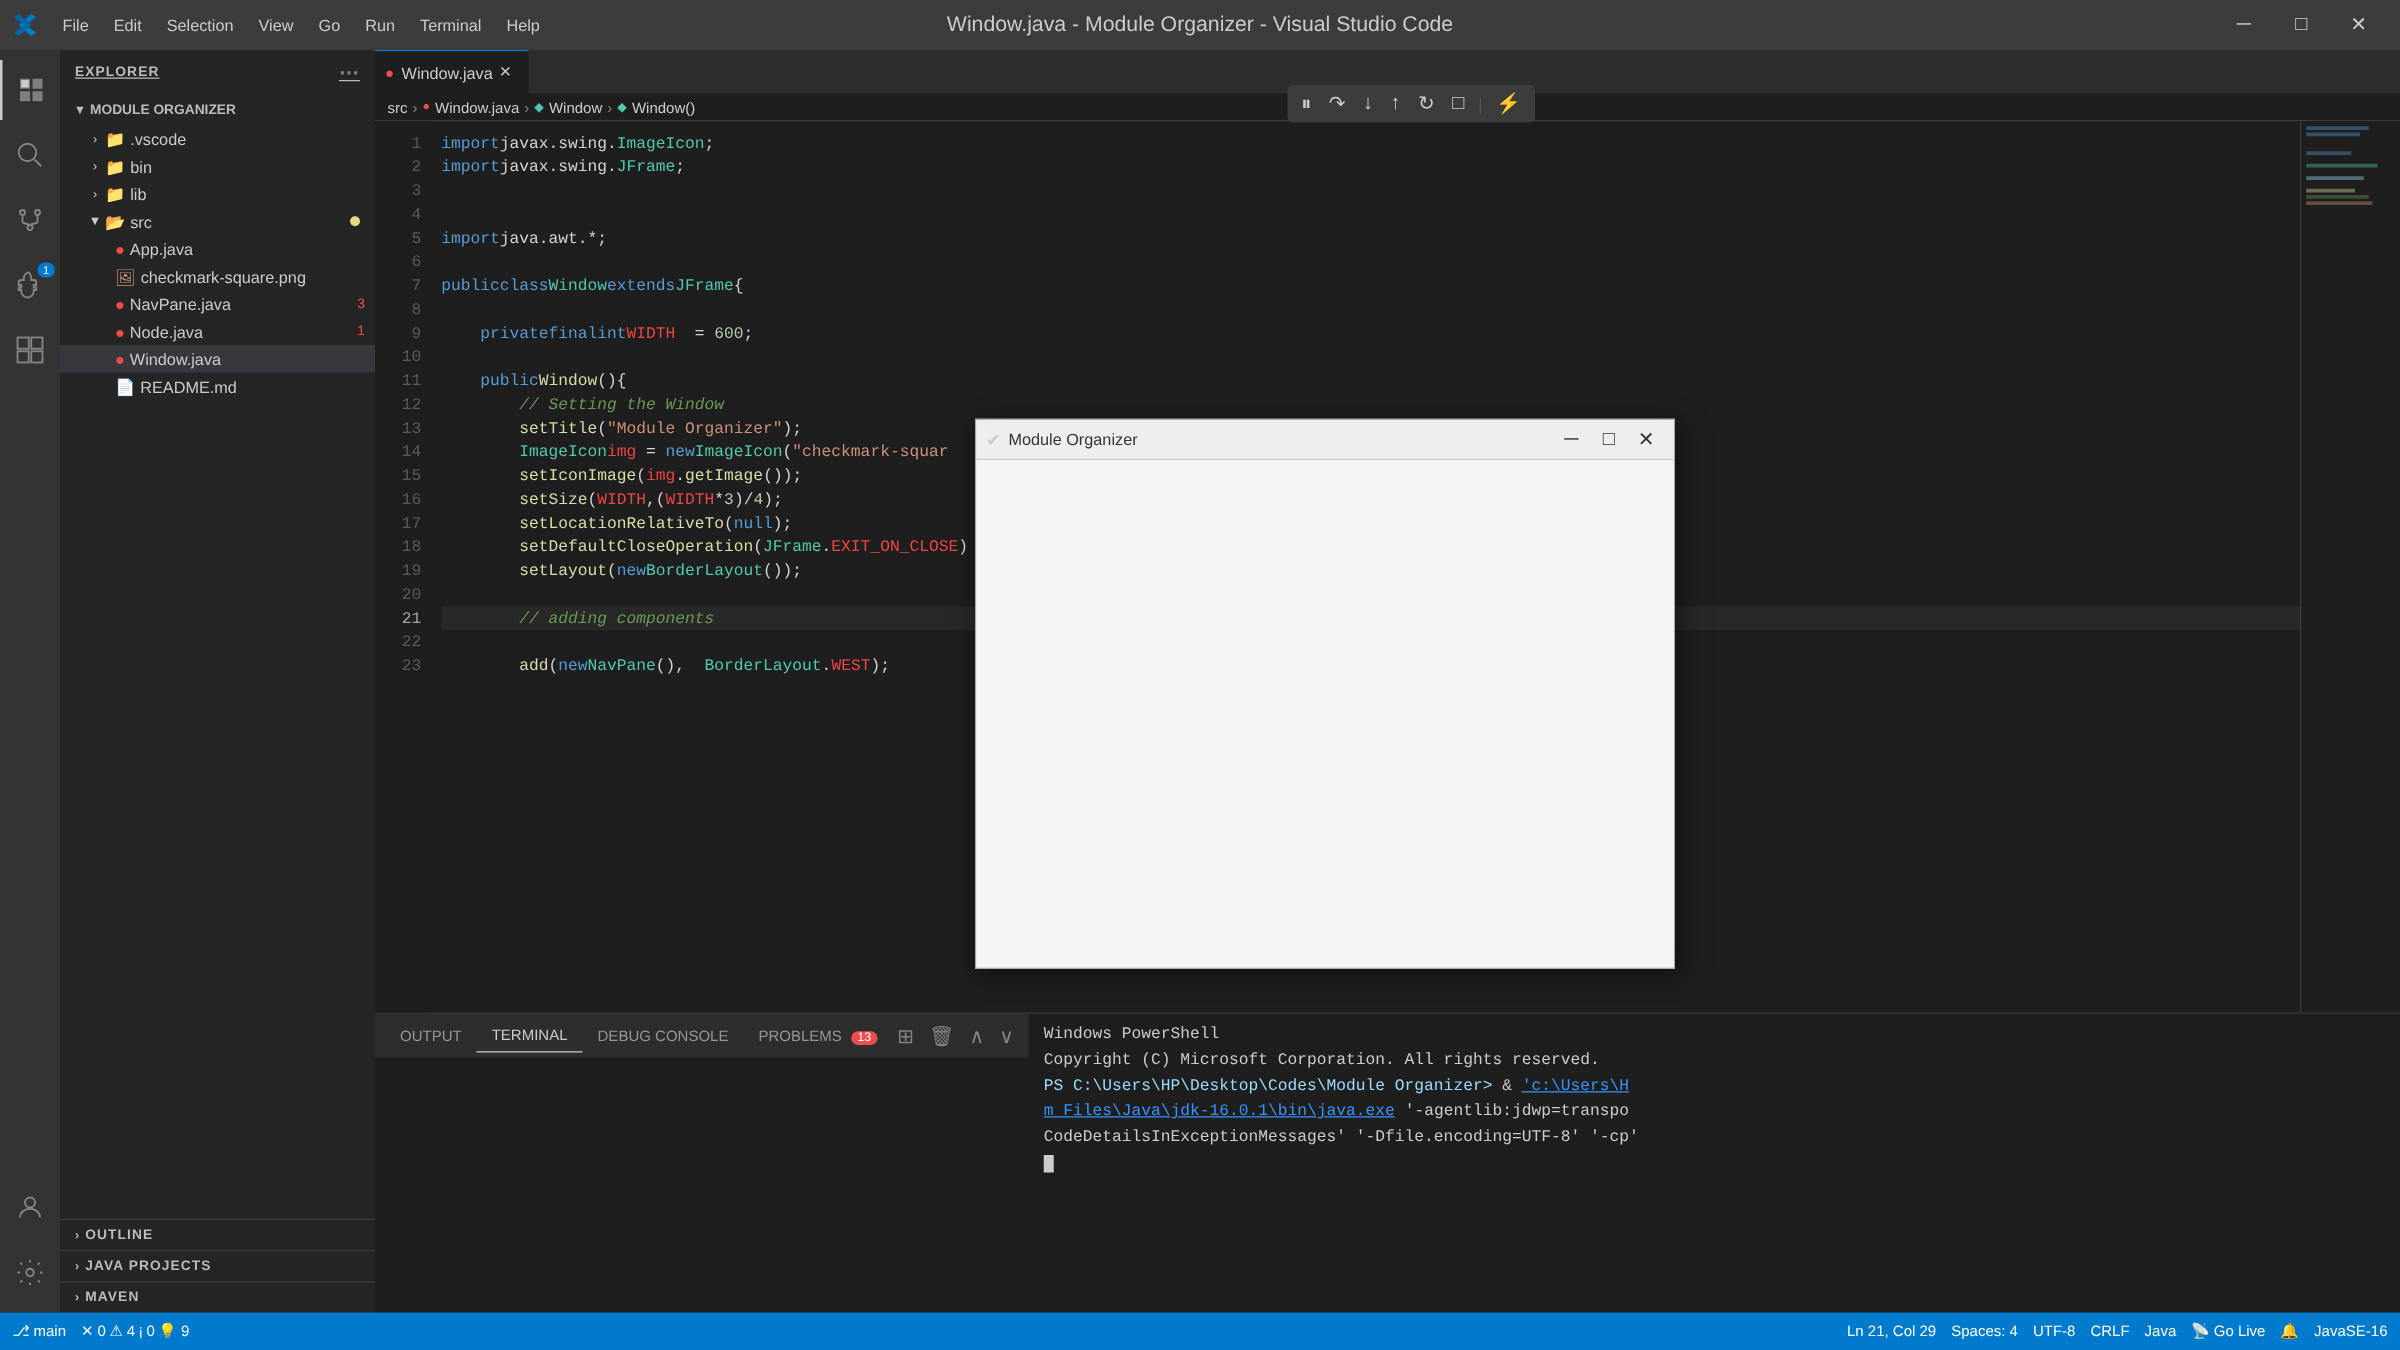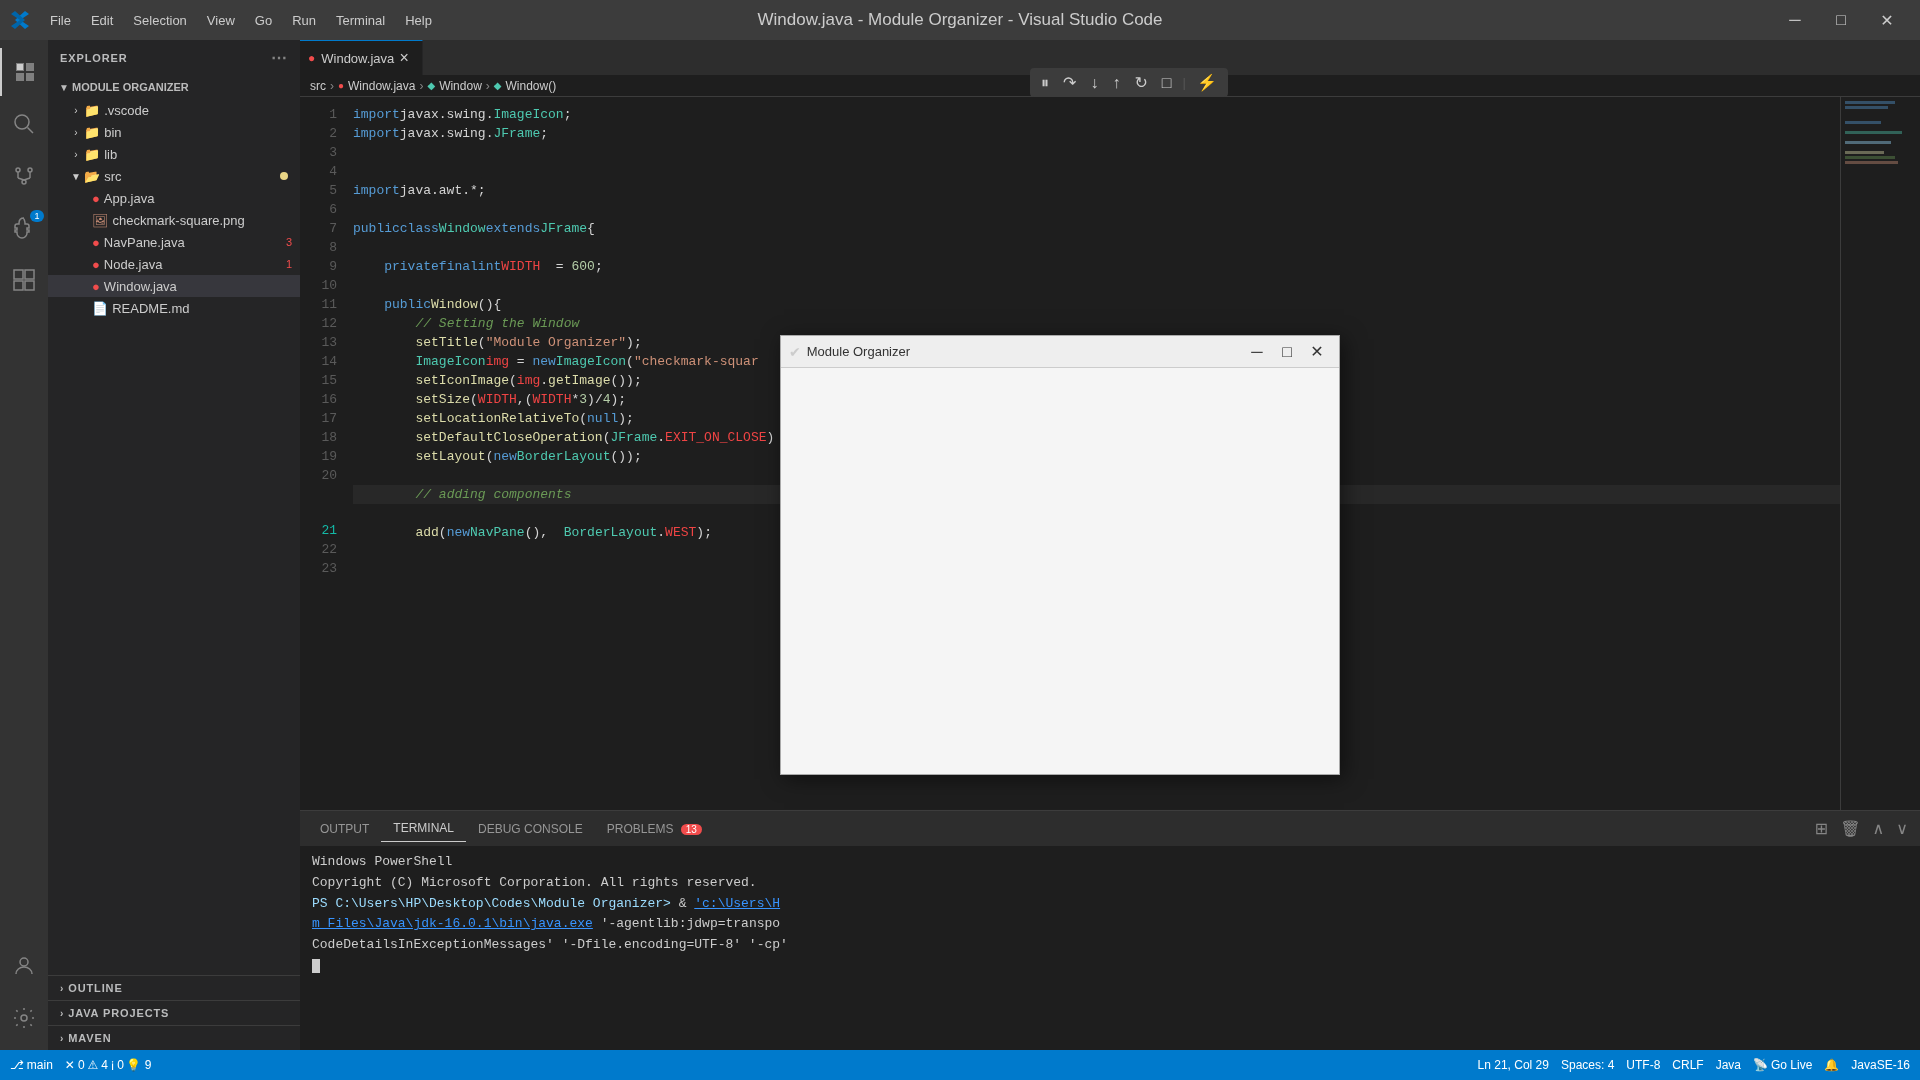--- a/index.html
+++ b/index.html
@@ -71,21 +71,21 @@
     .sidebar {
       width: 252px;
       background: #252526;
       display: flex;
       flex-direction: column;
       overflow: hidden;
     }
     .sidebar-header {
       display: flex; align-items: center; justify-content: space-between;
       padding: 8px 12px; font-size: 11px; font-weight: 700; color: #bbbcbd;
-      letter-spacing: 0.08em; text-transform: uppercase;
+      letter-spacing: 0.08em; text-transform: uppercase; text-decoration: underline;
     }
     .sidebar-header-icons { display: flex; gap: 6px; color: #858585; }
     .sidebar-header-icons span { cursor: pointer; font-size: 16px; }
     .tree-item {
       display: flex; align-items: center; padding: 2px 8px 2px 0;
       cursor: pointer; font-size: 13px; color: #cccccc;
       white-space: nowrap; height: 22px;
     }
     .tree-item.selected { background: #37373d; }
     .tree-item .chevron { width: 16px; display: inline-flex; align-items: center; justify-content: center; font-size: 10px; }
@@ -212,21 +212,21 @@
     .fn { color: #dcdcaa; }
     .cmt { color: #6a9955; font-style: italic; }
     .var { color: #ef4444; }
 
     
     .terminal-panel {
       height: 240px;
       background: #1e1e1e;
       border-top: 1px solid #3c3c3c;
       display: flex;
-      flex-direction: column;
+      flex-direction: row;
     }
     .terminal-tabs {
       display: flex;
       align-items: center;
       background: #2d2d2d;
       height: 35px;
       padding: 0 8px;
       gap: 0;
     }
     .terminal-tab {
@@ -524,21 +524,21 @@
           <div>11</div>
           <div>12</div>
           <div>13</div>
           <div>14</div>
           <div>15</div>
           <div>16</div>
           <div>17</div>
           <div>18</div>
           <div>19</div>
           <div>20</div>
-          <div class="current" style="color:#14b8a6;margin-top:36px;">21</div>
+          <div class="current" style="color:#a3a3a3;">21</div>
           <div>22</div>
           <div>23</div>
         </div>
         <div class="code-content">
           <div class="code-line"><span class="kw">import</span> <span style="color:#d4d4d4;">javax.swing.</span><span class="cls">ImageIcon</span><span>;</span></div>
           <div class="code-line"><span class="kw">import</span> <span style="color:#d4d4d4;">javax.swing.</span><span class="cls">JFrame</span><span>;</span></div>
           <div class="code-line"></div>
           <div class="code-line"></div>
           <div class="code-line"><span class="kw">import</span> <span style="color:#d4d4d4;">java.awt.*;</span></div>
           <div class="code-line"></div>

